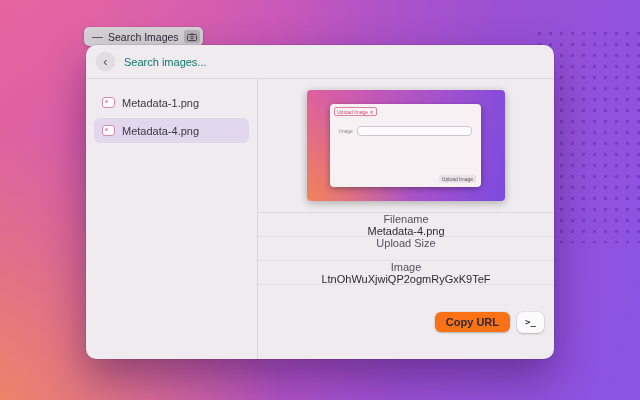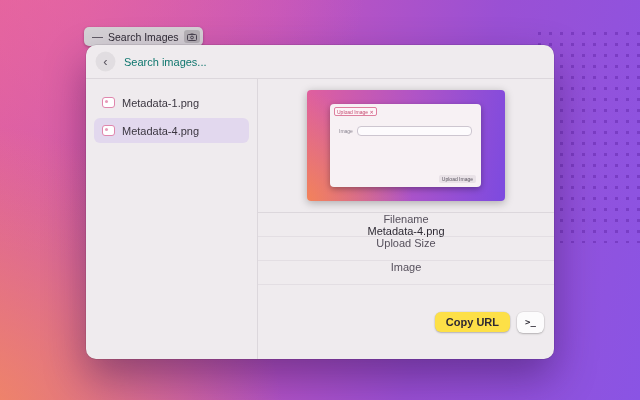--- a/index.html
+++ b/index.html
@@ -74,21 +74,21 @@
   .mini-btn{position:absolute;right:5px;bottom:4px;font-size:5px;color:#5a5560;
     background:#e9e2e7;border-radius:2px;padding:1px 3px;white-space:nowrap;}
   
   .meta{border-top:1px solid #dcd7dc;}
   .meta-row{height:23px;display:flex;align-items:center;justify-content:space-between;
     padding:0 12px;border-bottom:1px solid #e3dee3;font-size:11px;flex-direction:column;}
   .meta-label{color:#56505c;}
   .meta-value{color:#2d2933;text-align:right;}
   
   .footer{flex:1;display:flex;align-items:center;justify-content:flex-end;gap:7px;padding:0 10px;}
-  .copy-btn{background:#fde047;border:none;border-radius:6px;padding:4px 11px;
+  .copy-btn{background:#f97316;border:none;border-radius:6px;padding:4px 11px;
     font-family:"Liberation Sans",sans-serif;font-size:11px;font-weight:600;color:#2d2933;
     box-shadow:0 1px 2px rgba(0,0,0,.22), 0 0 0 .5px rgba(0,0,0,.07);cursor:pointer;}
   .term-btn{background:#fcfbfc;border-radius:6px;width:27px;height:21px;
     display:flex;align-items:center;justify-content:center;
     font-family:"DejaVu Sans Mono",monospace;font-size:9px;font-weight:700;color:#2d2933;
     box-shadow:0 1px 2px rgba(0,0,0,.22), 0 0 0 .5px rgba(0,0,0,.07);cursor:pointer;}
 </style>
 </head>
 <body>
 
@@ -147,20 +147,21 @@
       <div class="meta">
         <div class="meta-row">
           <span class="meta-label">Filename</span>
           <span class="meta-value">Metadata-4.png</span>
         </div>
         <div class="meta-row">
           <span class="meta-label">Upload Size</span>
         </div>
         <div class="meta-row">
           <span class="meta-label">Image</span>
+          <span class="meta-value">LtnOhWuXjwiQP2ogmRyGxK9TeF</span>
         </div>
       </div>
 
       <div class="footer">
         <button class="copy-btn">Copy URL</button>
         <div class="term-btn">&gt;_</div>
       </div>
 
     </div>
   </div>

